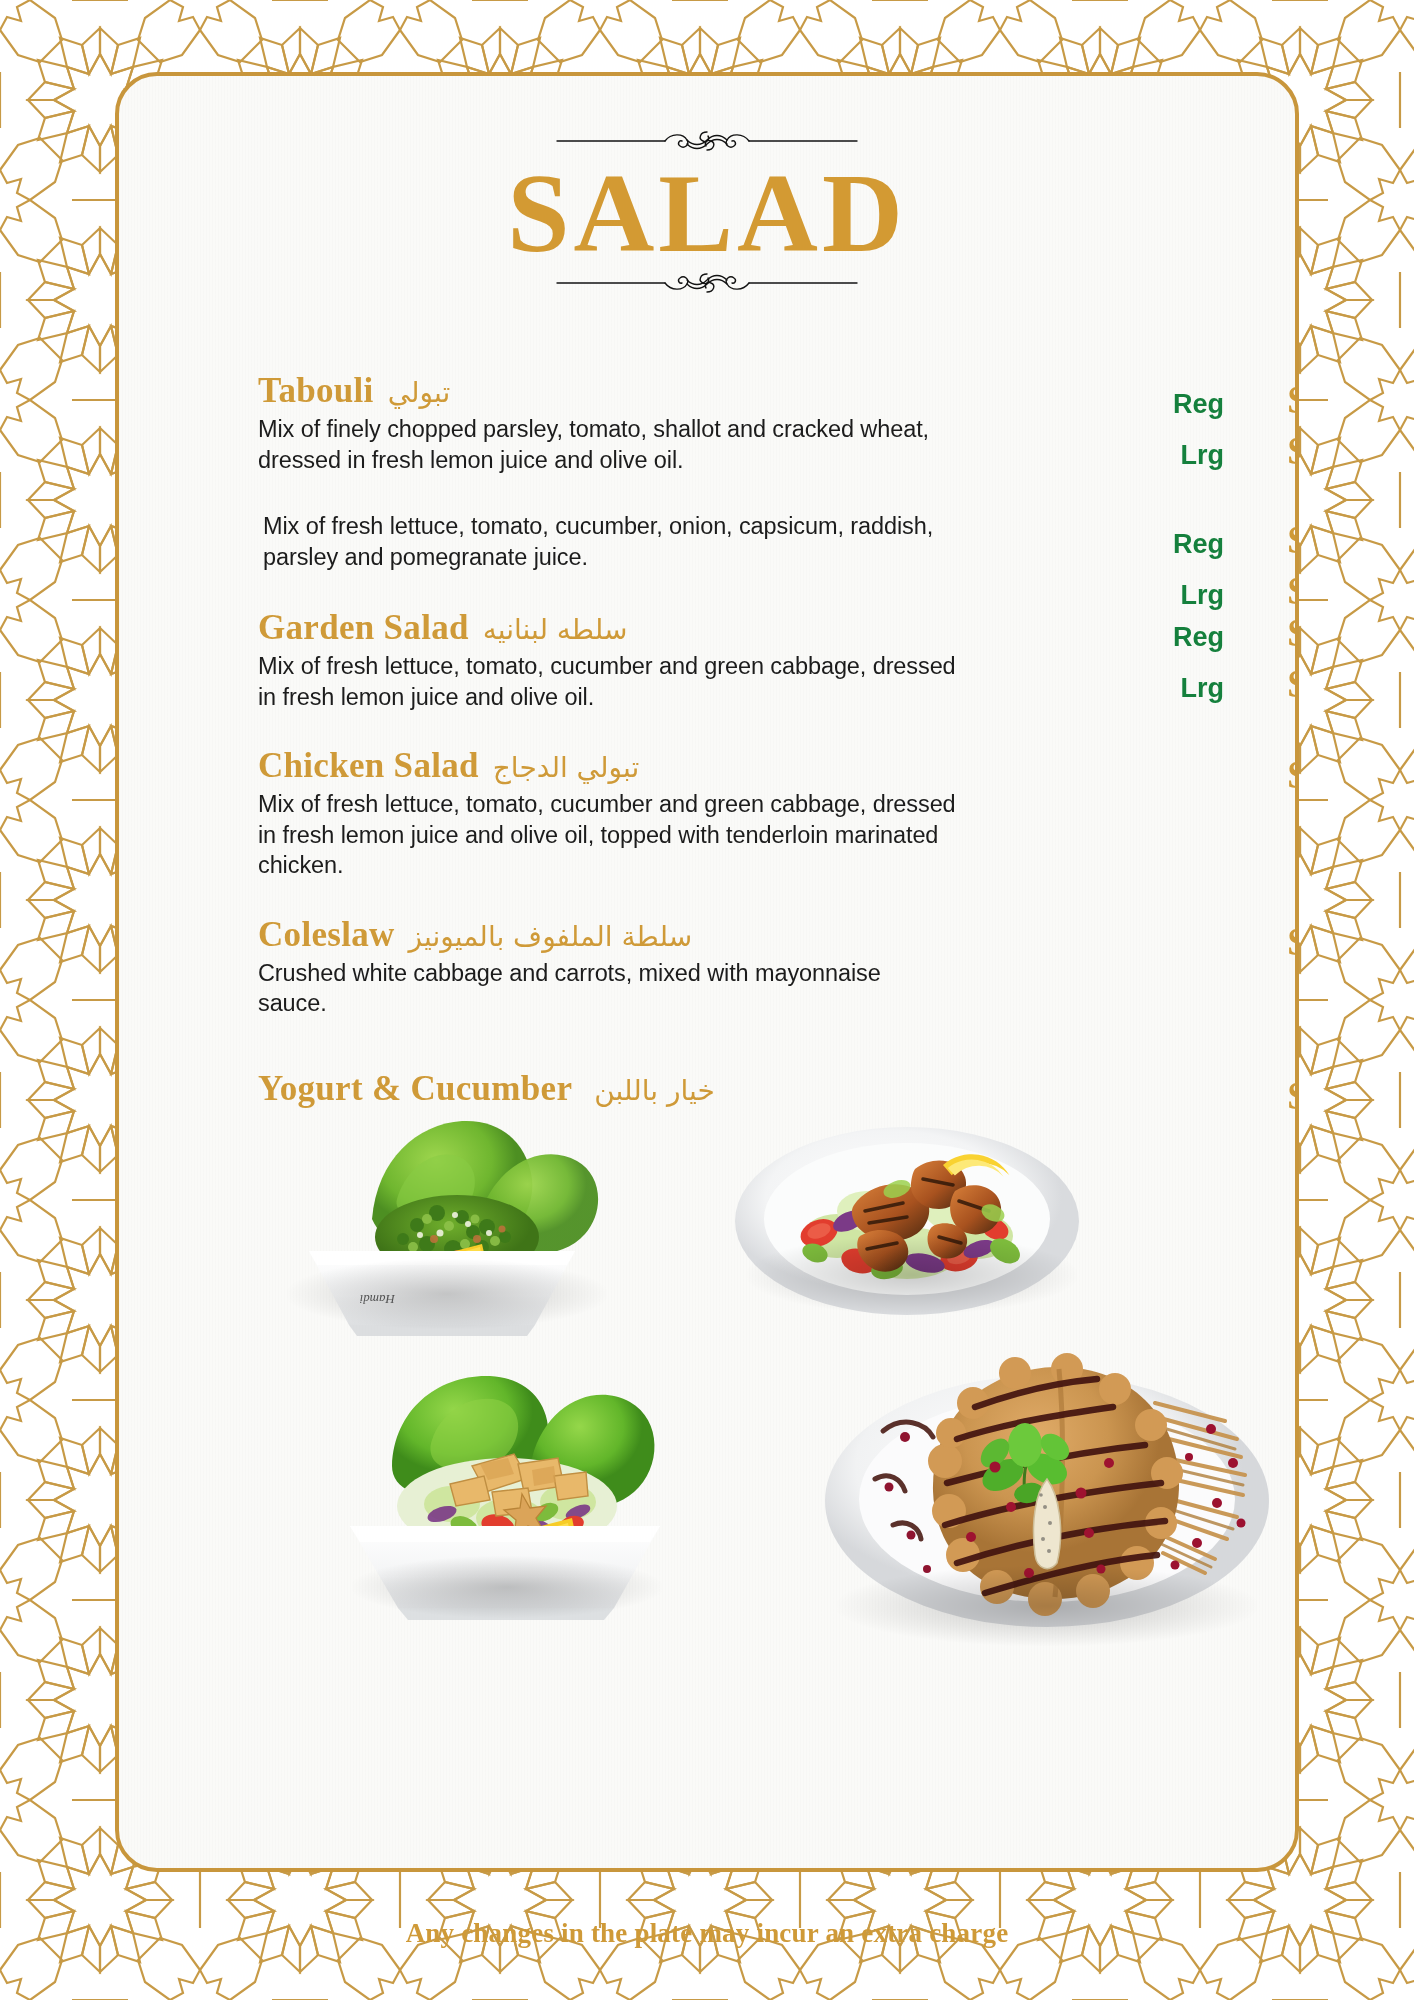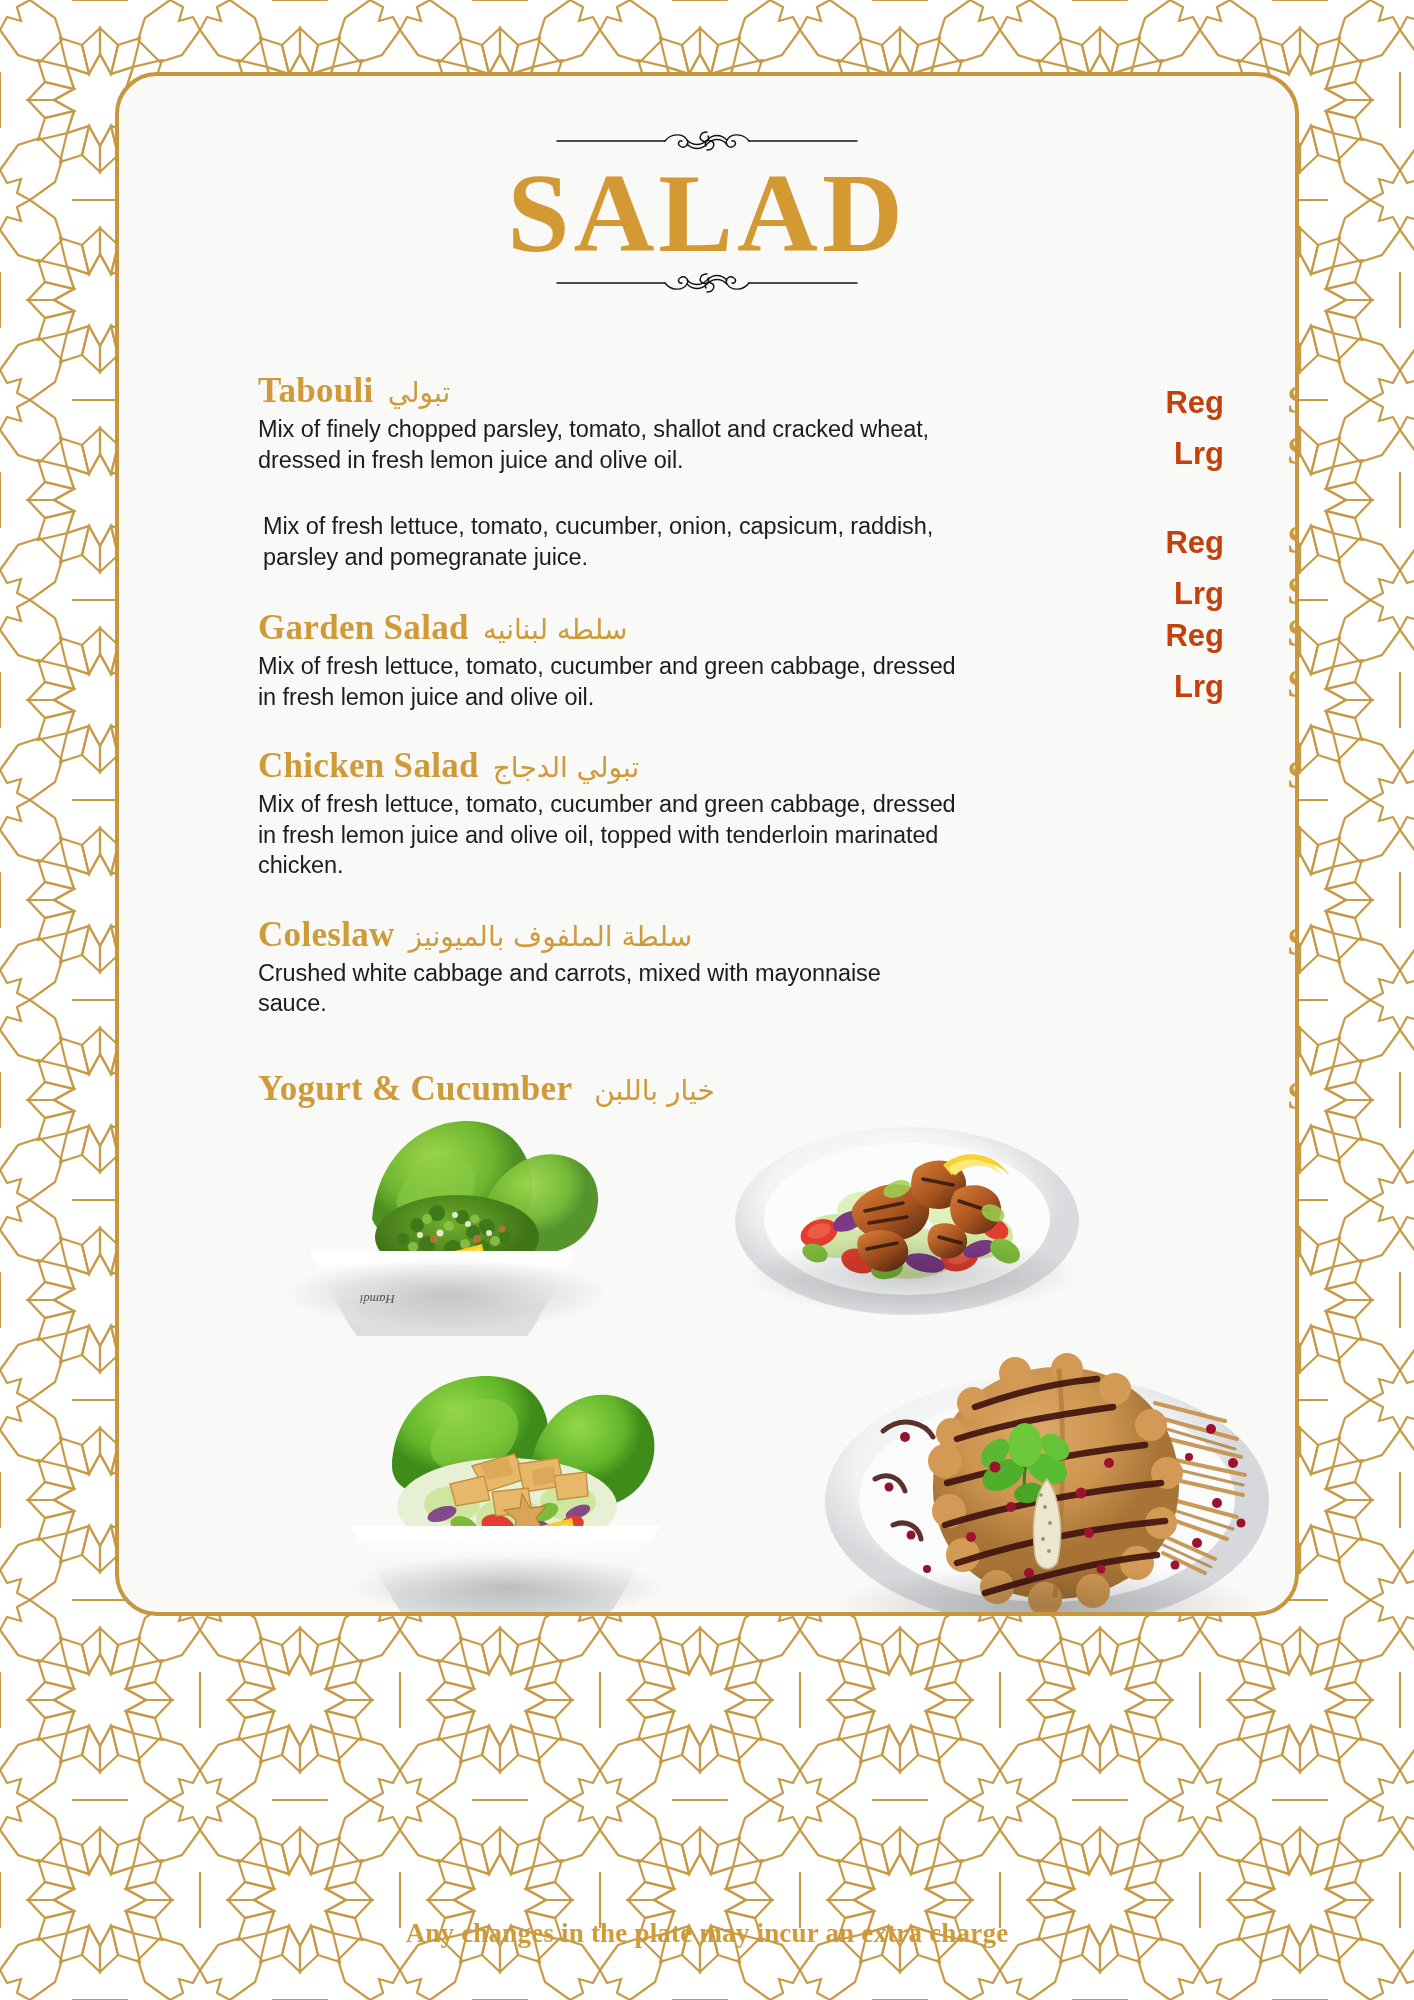--- a/index.html
+++ b/index.html
@@ -17,21 +17,21 @@
     background:#fefefe;
     overflow:hidden;
   }
   #pattern-layer{
     position:absolute;inset:0;
     opacity:1;
   }
   #inner-panel{
     position:absolute;
     left:115px;top:72px;
-    width:1184px;height:1544px;
+    width:1184px;height:1800px;
     background:#fafaf8;
     border:4px solid #c8963c;
     border-radius:42px;
     box-sizing:border-box;
     overflow:hidden;
   }
   
   #inner-panel::before{
     content:"";position:absolute;inset:0;
     background:repeating-linear-gradient(90deg,rgba(0,0,0,0.012) 0px,rgba(0,0,0,0.012) 1px,transparent 1px,transparent 3px);
@@ -110,22 +110,22 @@
     display:flex;
     align-items:baseline;
     justify-content:flex-end;
     gap:16px;
     margin-bottom:6px;
     white-space:nowrap;
   }
   .size-label{
     font-family:"Liberation Sans",sans-serif;
     font-weight:700;
-    font-size:31px;
-    color:#c2410c;
+    font-size:27px;
+    color:#15803d;
   }
   .price-value{
     font-family:"Liberation Serif",serif;
     font-weight:700;
     font-size:39px;
     color:#cf9a38;
     min-width:158px;
     text-align:right;
     letter-spacing:0.5px;
   }

